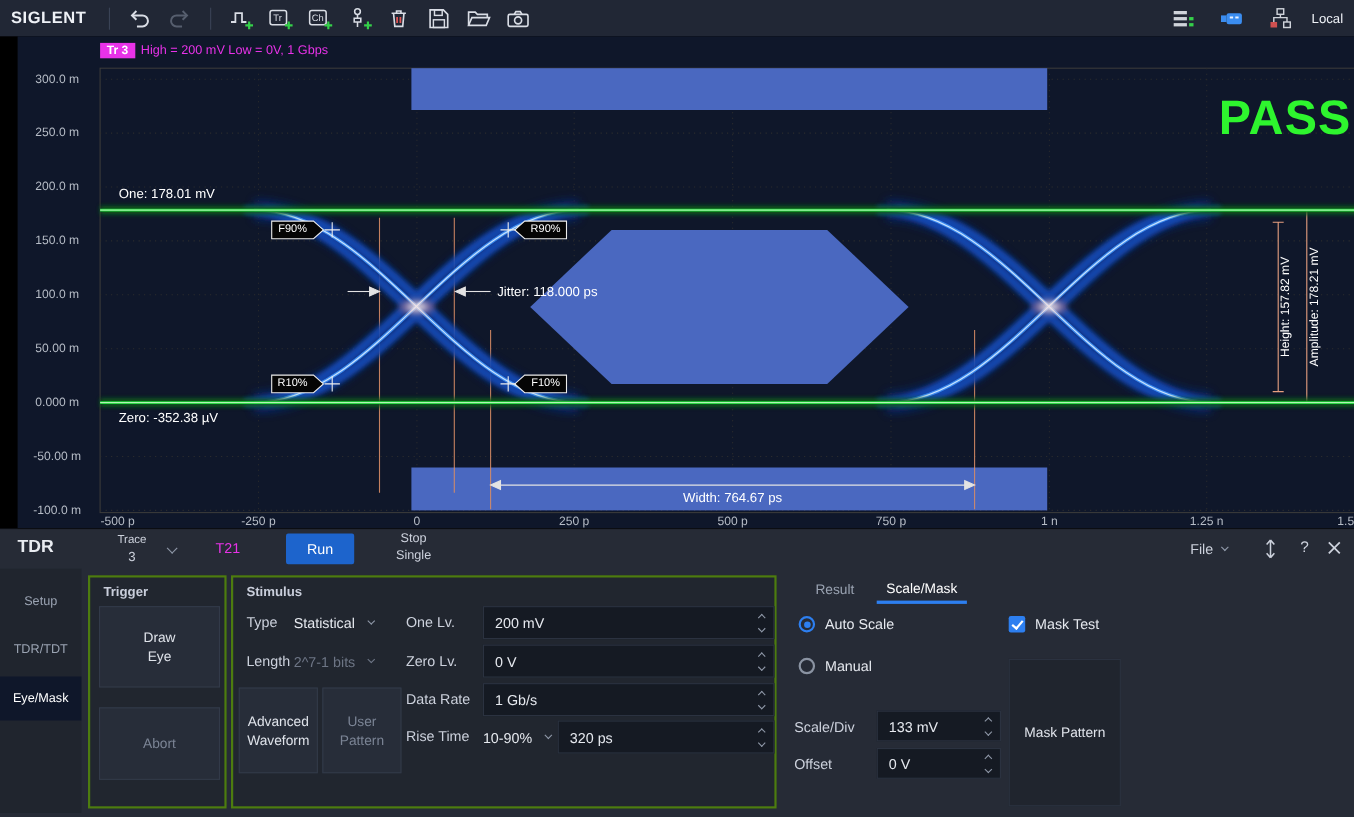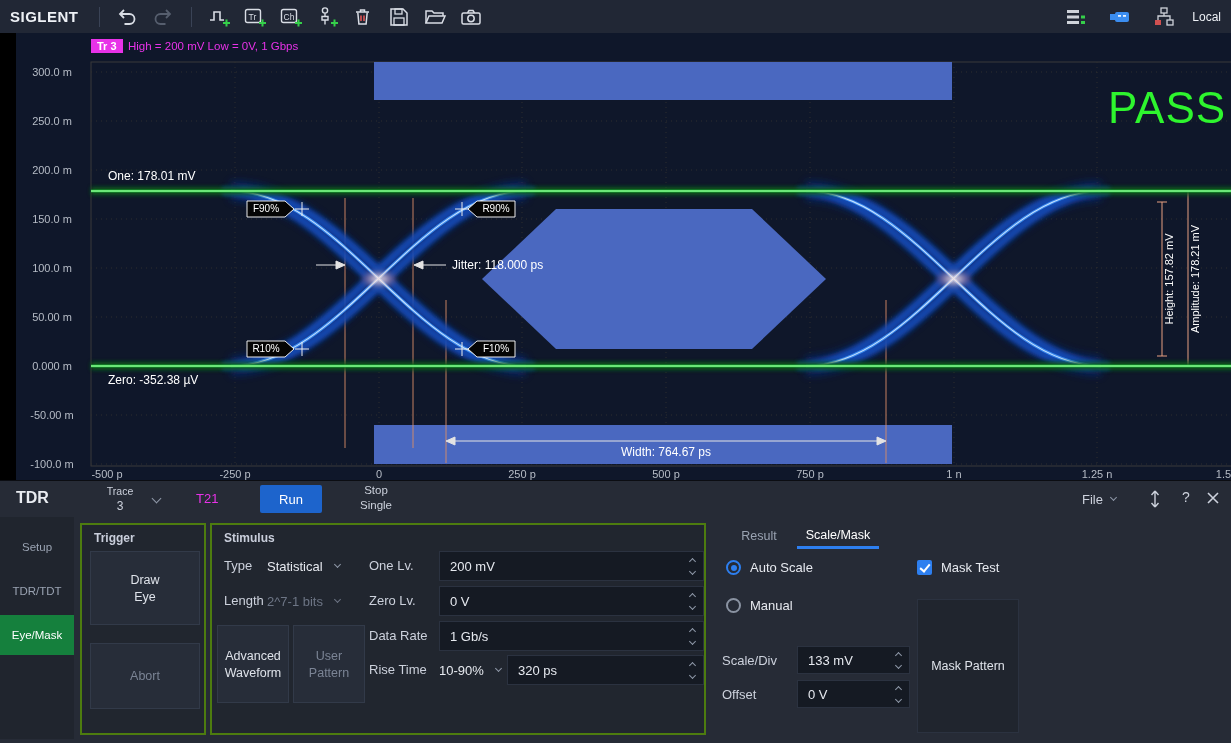--- a/index.html
+++ b/index.html
@@ -19,38 +19,38 @@
 
   
   .scope{position:absolute;left:16px;top:33px;width:1231px;height:569px;background:#0f172a}
   .scope svg.main{position:absolute;left:0;top:0}
   .trig-badge{position:absolute;left:75px;top:6px;background:#e832e8;color:#fff;font-size:11px;
               font-weight:bold;padding:1px 6px}
   .trig-info{position:absolute;left:112px;top:7px;color:#e832e8;font-size:11.5px}
   .ylab{position:absolute;left:4px;width:64px;text-align:center;font-size:11px;color:#b6bcc6;
         height:14px;line-height:14px}
   .xlab{position:absolute;top:435px;width:70px;text-align:center;font-size:11px;color:#b6bcc6}
-  .pass{position:absolute;left:1092px;top:50px;font-size:44px;font-weight:normal;color:#2ef52e;letter-spacing:1px}
+  .pass{position:absolute;left:1092px;top:50px;font-size:44px;font-weight:bold;color:#2ef52e;letter-spacing:1px}
   .ann{position:absolute;color:#fff;font-size:12px;white-space:nowrap}
   .vert{transform:translate(-50%,-50%) rotate(-90deg);font-size:11px}
   .tagtxt{position:absolute;width:38px;text-align:center;font-size:10px;color:#fff;height:16px;line-height:16px}
 
   
   .panel{position:absolute;left:0;top:480px;width:1231px;height:263px;background:#262b36;
          border-top:1px solid #0b0d12;color:#ccd1dc}
   .hdr-title{position:absolute;left:16px;top:8px;font-size:16px;font-weight:600;color:#e9ecf1}
   .magenta{color:#e832e8}
   .runbtn{position:absolute;left:260px;top:4px;width:62px;height:28px;background:#1d64cc;color:#fff;
           font-size:13px;display:flex;align-items:center;justify-content:center;border-radius:2px}
   .stopbtn{position:absolute;left:346px;top:2px;width:60px;display:flex;flex-direction:column;
            align-items:center;color:#ccd1dc;font-size:11.5px;line-height:15px}
   .sidebg{position:absolute;left:0;top:36px;width:74px;height:222px;background:#20252e}
   .side-item{position:absolute;left:0;width:74px;height:40px;display:flex;align-items:center;
              justify-content:center;color:#9aa3b2;font-size:11.5px}
-  .side-item.active{background:#15803d;color:#fff}
+  .side-item.active{background:#0f172a;color:#fff}
   .group{position:absolute;background:#21262f;border:2px solid #4d7c0f}
   .group-title{position:absolute;left:12px;top:6px;font-size:12px;font-weight:bold;color:#c9cedb}
   .pbtn{position:absolute;background:#272d39;border:1px solid #323a49;color:#dfe3ea;display:flex;
         flex-direction:column;align-items:center;justify-content:center;font-size:12.5px;gap:3px}
   .pbtn.disabled{color:#7b8495}
   .lbl{position:absolute;font-size:13px;color:#ccd1dc;white-space:nowrap;height:30px;line-height:30px}
   .spin{position:absolute;height:30px;background:#151a23;border:1px solid #2b3240;display:flex;
         align-items:center;padding-left:10px;color:#e6e9ef;font-size:13px}
   .spin .arr{position:absolute;right:4px;top:0;height:100%;display:flex;flex-direction:column;
              justify-content:center;gap:5px;align-items:center;width:14px}

